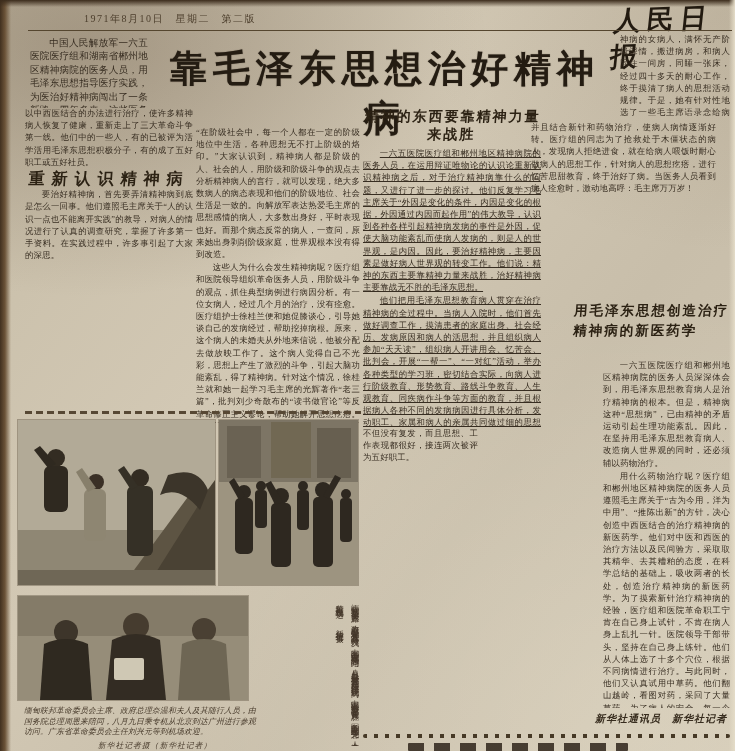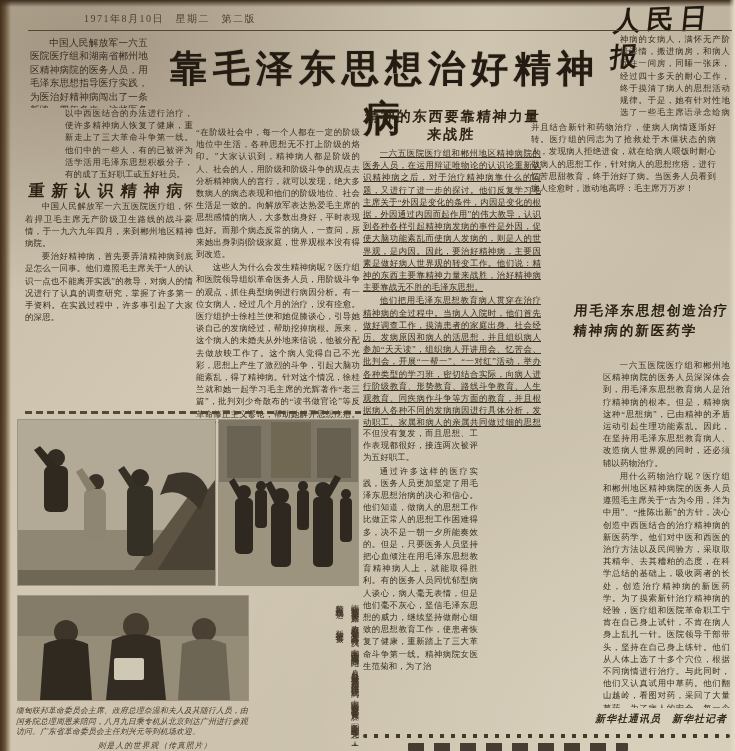--- a/index.html
+++ b/index.html
@@ -63,23 +63,22 @@
     <p>中国人民解放军一六五医院医疗组和湖南省郴州地区精神病院的医务人员，用毛泽东思想指导医疗实践，为医治好精神病闯出了一条新路。四年多来，这些医务人员坚持用毛泽东思想教育病人，并</p>
   </div>
 
   <div class="abs headline" style="left:150px;top:44px;width:470px;">靠毛泽东思想治好精神病</div>
 
   <div class="abs col" style="left:620px;top:34px;width:110px;height:84px;">
     <p style="text-indent:0;">神病的女病人，满怀无产阶级深情，搬进病房，和病人同住一间房，同睡一张床，经过四十多天的耐心工作，终于摸清了病人的思想活动规律。于是，她有针对性地选了一些毛主席语录念给病人听，</p>
   </div>
 
   <div class="abs col" style="left:25px;top:108px;width:168px;height:298px;">
-    <p style="text-indent:0;margin-left:40px;">以中西医结合的办法进行治疗，使许多精神病人恢复了健康，重新走上了三大革命斗争第一线。他们中的一些人，有的已被评为活学活用毛泽东思想积极分子，有的成了五好职工或五好社员。</p>
+    <p style="text-indent:0;">以中西医结合的办法进行治疗，使许多精神病人恢复了健康，重新走上了三大革命斗争第一线。他们中的一些人，有的已被评为活学活用毛泽东思想积极分子，有的成了五好职工或五好社员。</p>
     <div class="sechead sechead1" style="margin:4px 0 4px 0;">重新认识精神病</div>
-    <p>中国人民解放军一六五医院医疗组，怀着捍卫毛主席无产阶级卫生路线的战斗豪情，于一九六九年四月，来到郴州地区精神病院。</p>
     <p>要治好精神病，首先要弄清精神病到底是怎么一回事。他们遵照毛主席关于“人的认识一点也不能离开实践”的教导，对病人的情况进行了认真的调查研究，掌握了许多第一手资料。在实践过程中，许多事引起了大家的深思。</p>
 
   </div>
 
   <div class="abs col" style="left:196px;top:110px;width:164px;height:296px;margin-top:17px;">
     <p style="text-indent:0;">“在阶级社会中，每一个人都在一定的阶级地位中生活，各种思想无不打上阶级的烙印。”大家认识到，精神病人都是阶级的人、社会的人，用阶级和阶级斗争的观点去分析精神病人的言行，就可以发现，绝大多数病人的病态表现和他们的阶级地位、社会生活是一致的。向解放军表达热爱毛主席的思想感情的病人，大多数出身好，平时表现也好。而那个病态反常的病人，一查问，原来她出身剥削阶级家庭，世界观根本没有得到改造。</p>
     <p>这些人为什么会发生精神病呢？医疗组和医院领导组织革命医务人员，用阶级斗争的观点，抓住典型病例进行病因分析。有一位女病人，经过几个月的治疗，没有痊愈。医疗组护士徐桂兰便和她促膝谈心，引导她谈自己的发病经过，帮助挖掉病根。原来，这个病人的未婚夫从外地来信说，他被分配去做放映工作了。这个病人觉得自己不光彩，思想上产生了激烈的斗争，引起大脑功能紊乱，得了精神病。针对这个情况，徐桂兰就和她一起学习毛主席的光辉著作“老三篇”，批判刘少奇散布的“读书做官论”等反革命修正主义谬论，帮助她解开思想疙瘩。经过教育和鼓励，病人主动写信给她的未婚夫，表示要向张思德同志学习，全心全意为人民服务。病根除掉了，加上经过新针治疗，这位病人很快痊愈出院了。</p>
 
   </div>
 
@@ -159,26 +158,25 @@
       <circle cx="118" cy="30" r="13" fill="#463c2f"></circle>
       <path d="M94 44 q24 -12 48 0 l6 60 L88 104 Z" fill="#332c23"></path>
       <rect x="96" y="62" width="30" height="22" rx="2" fill="#cfc8b4"></rect>
       <circle cx="186" cy="34" r="12" fill="#4a4033"></circle>
       <path d="M164 48 q22 -10 44 0 l4 56 L160 104 Z" fill="#6e6654"></path>
     </svg>
   </div>
 
   <div class="abs vcaption" style="left:254px;top:598px;width:108px;height:148px;">缅甸联邦革命委员会主席、政府总理奈温和夫人及其随行人员，由国务院总理周恩来陪同，八月九日乘专机离开北京前往广州进行参观访问。中国人民解放军总参谋长黄永胜，国务院副总理李先念，人大常委会副委员长郭沫若等到机场欢送。　新华社记者摄</div>
 
-  <div class="abs caption" style="left:16px;top:706px;width:232px;">缅甸联邦革命委员会主席、政府总理奈温和夫人及其随行人员，由国务院总理周恩来陪同，八月九日乘专机从北京到达广州进行参观访问。广东省革命委员会主任刘兴元等到机场欢迎。</div>
-  <div class="abs credit" style="left:60px;top:740px;width:190px;">则是人的世界观（传真照片）</div>
+  <div class="abs caption" style="left:24px;top:706px;width:232px;">缅甸联邦革命委员会主席、政府总理奈温和夫人及其随行人员，由国务院总理周恩来陪同，八月九日乘专机从北京到达广州进行参观访问。广东省革命委员会主任刘兴元等到机场欢迎。</div>
+  <div class="abs credit" style="left:60px;top:740px;width:190px;">新华社记者摄（新华社记者）</div>
 
   <div class="abs col" style="left:363px;top:420px;width:115px;height:310px;margin-top:8px;">
     <p style="text-indent:0;">不但没有复发，而且思想、工作表现都很好，接连两次被评为五好职工。</p>
-    <p>通过许多这样的医疗实践，医务人员更加坚定了用毛泽东思想治病的决心和信心。他们知道，做病人的思想工作比做正常人的思想工作困难得多，决不是一朝一夕所能奏效的。但是，只要医务人员坚持把心血倾注在用毛泽东思想教育精神病人上，就能取得胜利。有的医务人员同忧郁型病人谈心，病人毫无表情，但是他们毫不灰心，坚信毛泽东思想的威力，继续坚持做耐心细致的思想教育工作，使患者恢复了健康，重新踏上了三大革命斗争第一线。精神病院女医生范菊和，为了治</p>
   </div>
 
   <div class="abs col" style="left:483px;top:362px;width:115px;height:368px;">
   </div>
 
   <div class="abs col" style="left:603px;top:360px;width:127px;height:348px;">
     <p>一六五医院医疗组和郴州地区精神病院的医务人员深深体会到，用毛泽东思想教育病人是治疗精神病的根本。但是，精神病这种“思想病”，已由精神的矛盾运动引起生理功能紊乱。因此，在坚持用毛泽东思想教育病人、改造病人世界观的同时，还必须辅以药物治疗。</p>
     <p>用什么药物治疗呢？医疗组和郴州地区精神病院的医务人员遵照毛主席关于“古为今用，洋为中用”、“推陈出新”的方针，决心创造中西医结合的治疗精神病的新医药学。他们对中医和西医的治疗方法以及民间验方，采取取其精华、去其糟粕的态度，在科学总结的基础上，吸收两者的长处，创造治疗精神病的新医药学。为了摸索新针治疗精神病的经验，医疗组和医院革命职工宁肯在自己身上试针，不肯在病人身上乱扎一针。医院领导干部带头，坚持在自己身上练针。他们从人体上选了十多个穴位，根据不同病情进行治疗。与此同时，他们又认真试用中草药。他们翻山越岭，看图对药，采回了大量草药。为了病人的安全，每一个药方他们自己都要先尝过，终于摸索出了几种治疗精神病的有效药方。</p>
 
   </div>

